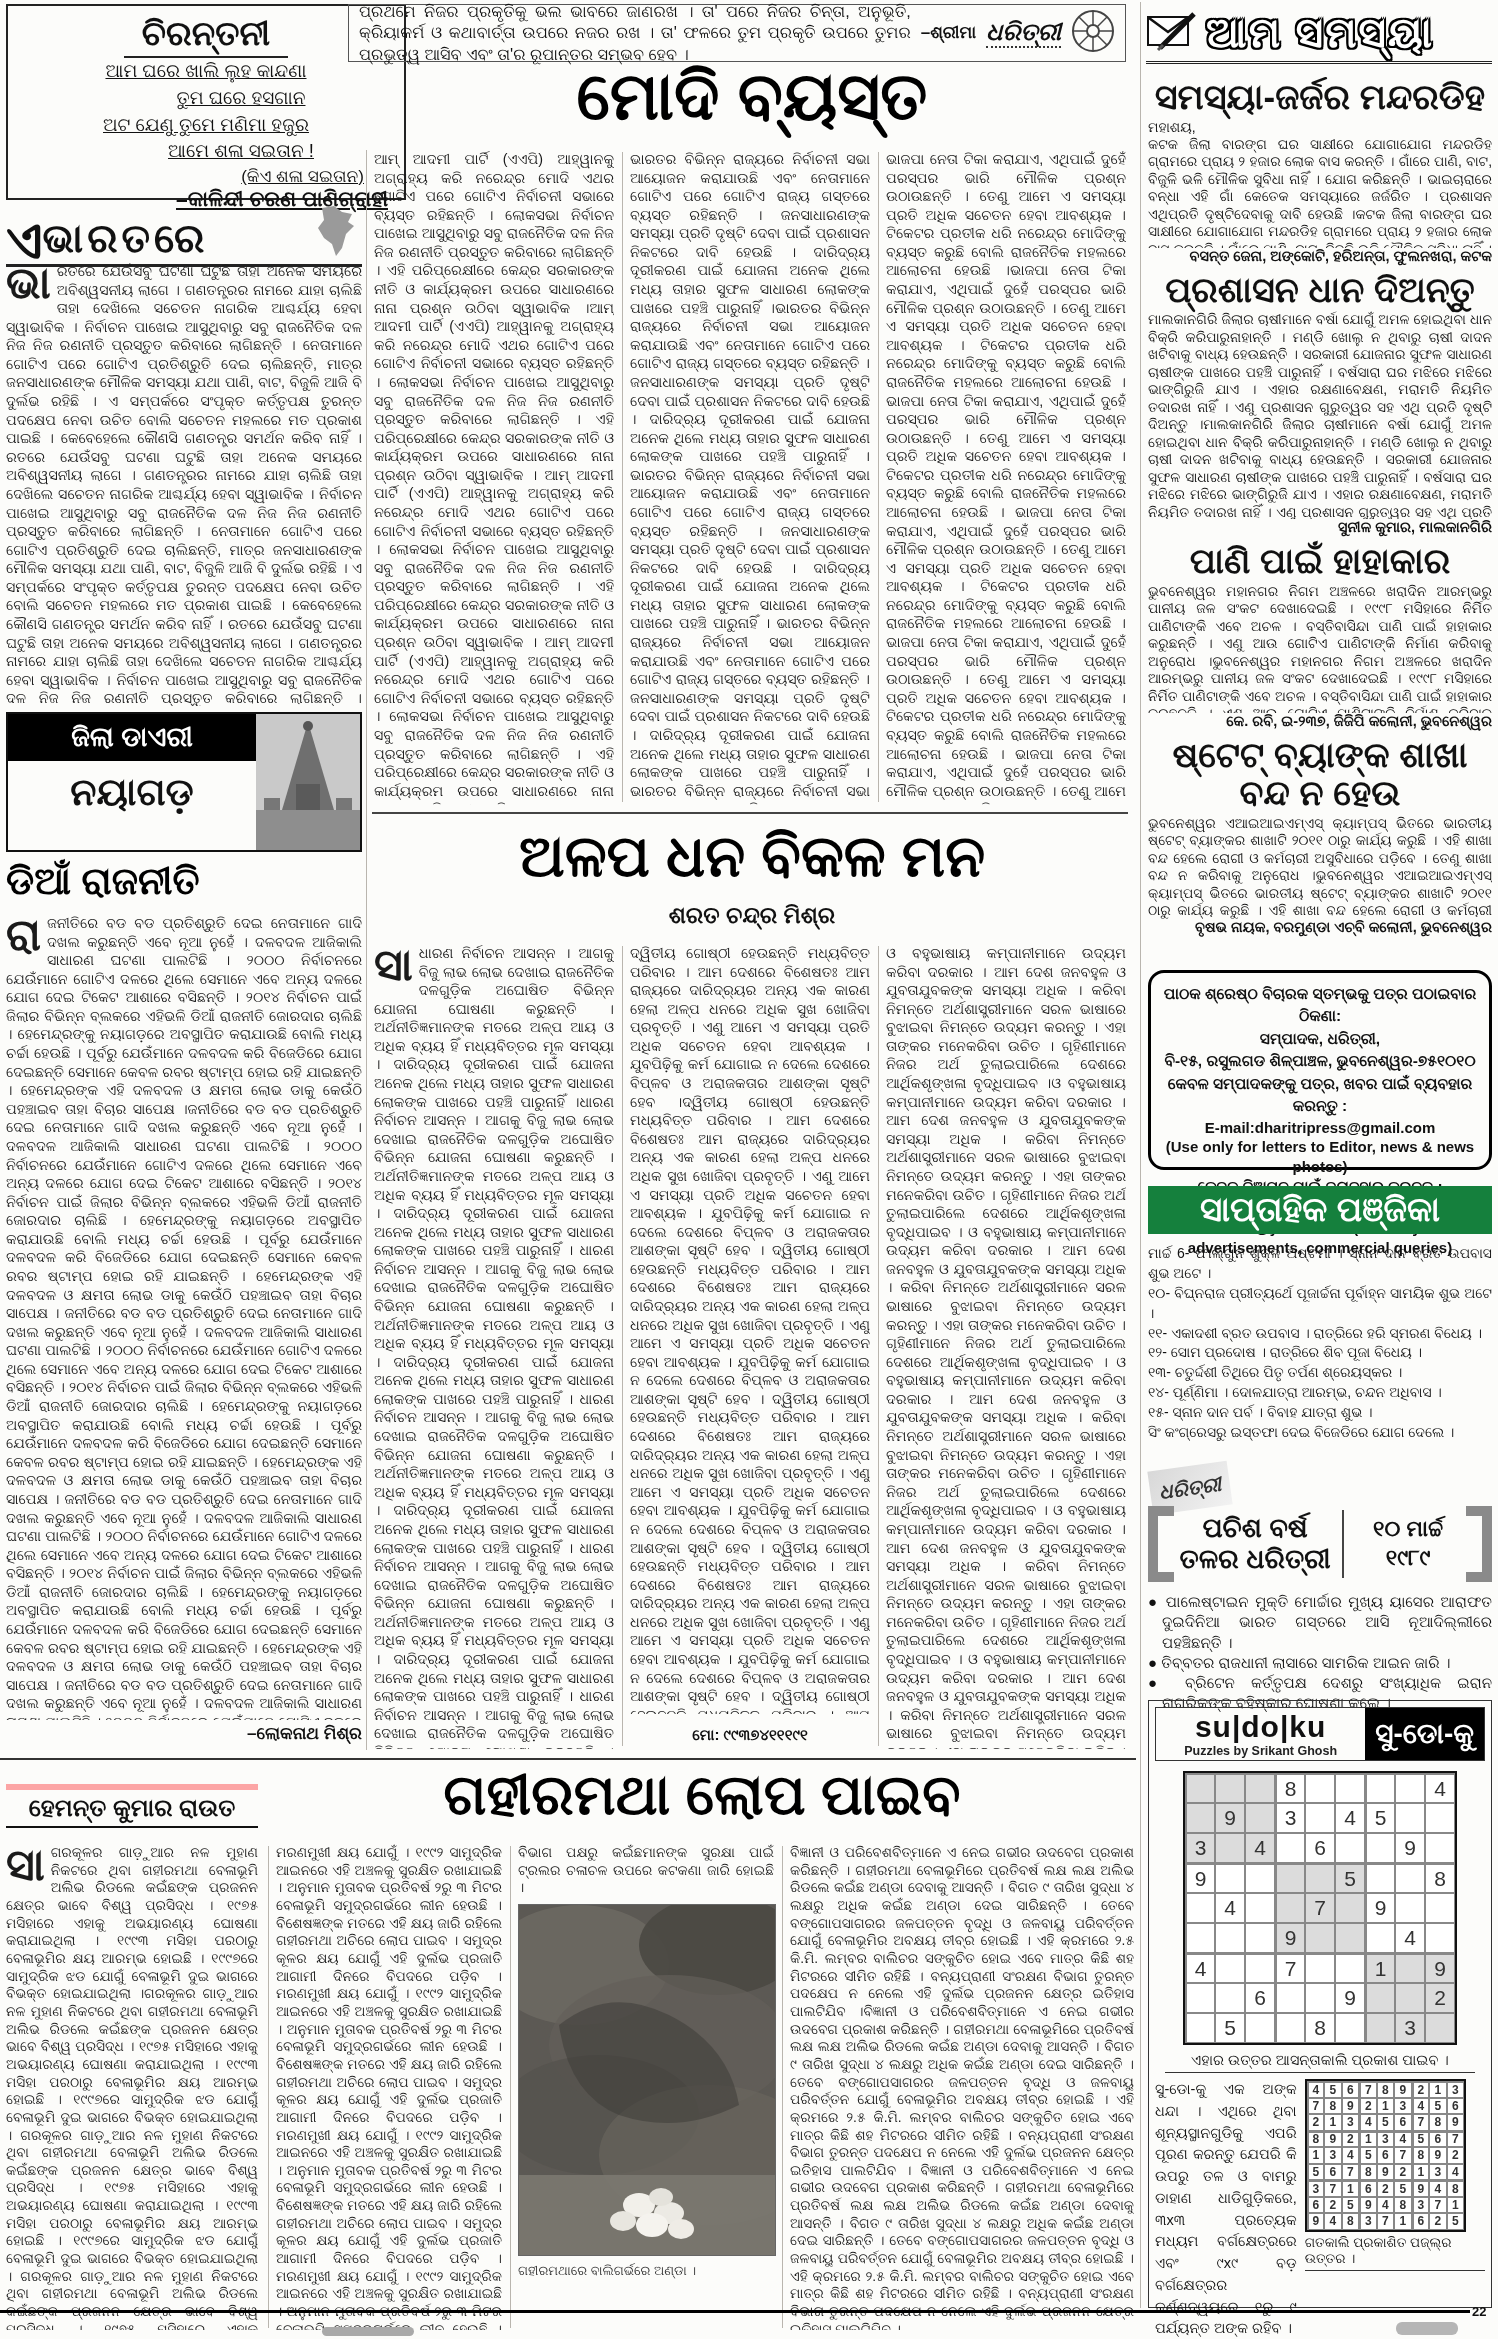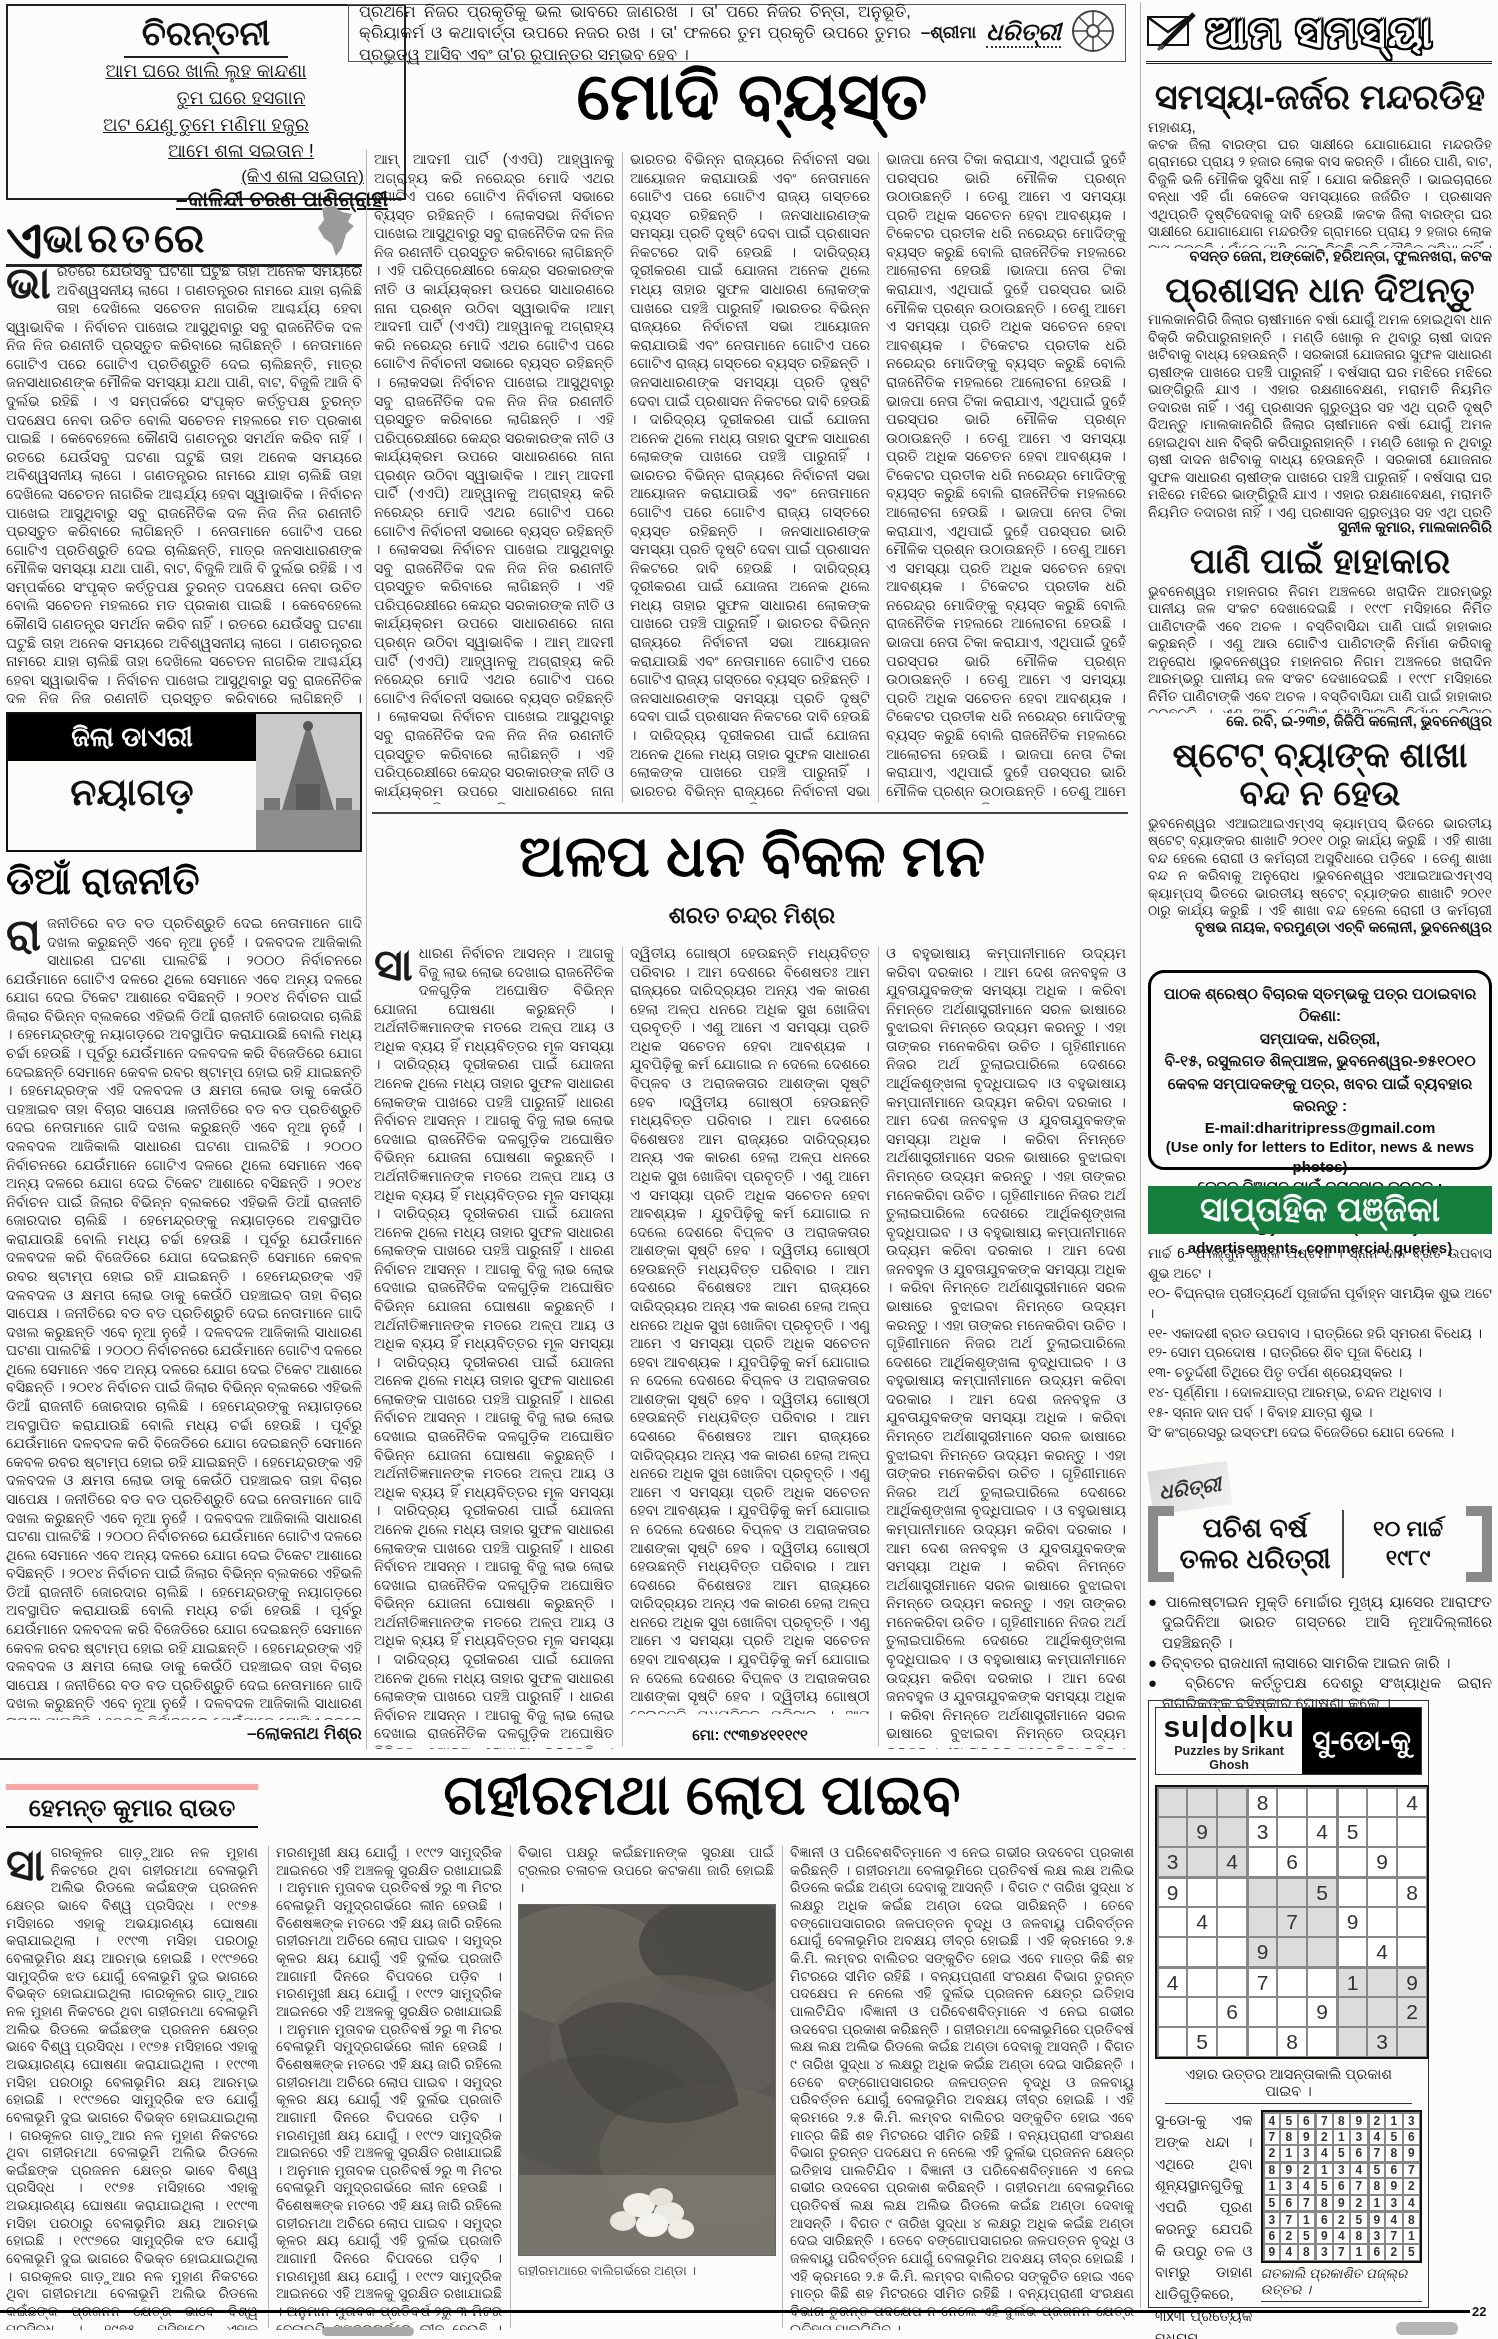--- a/index.html
+++ b/index.html
@@ -66,21 +66,21 @@
   #sudoku-logo .sd-credit{font-size:12.5px;font-weight:bold;color:#222;}
   #sudoku-title{background:#000;color:#fff;font-size:28px;font-weight:bold;display:flex;align-items:center;padding:0 10px;}
   .sd-grid{display:grid;border:2px solid #111;width:max-content;background:#fff;}
   .sd-cell{border:1px solid #888;display:flex;align-items:center;justify-content:center;box-sizing:border-box;color:#333;}
   #puzzle-grid .sd-cell{width:30px;height:30px;font-size:21px;}
   #solution-grid .sd-cell{width:17.5px;height:16.5px;font-size:12px;font-weight:bold;}
   .sd-shade{background:#dcdcdc;}
   #sudoku-note{font-size:14.5px;text-align:center;border-bottom:1.5px solid #333;padding:3px 0;margin:4px 10px 6px;}
   #sudoku-lower{display:flex;gap:8px;}
   #sudoku-howto{font-size:14.5px;line-height:1.5;text-align:justify;}
-  #sol-caption{font-size:13.5px;border-bottom:1.5px solid #333;padding:3px 0;font-style:italic;}
+  #sol-caption{font-size:13.5px;border-bottom:1.5px solid #333;padding:3px 0;}
   
   #gahir-byline{border-top:6px solid #fca5a5;border-bottom:2px solid #111;font-size:24px;font-weight:bold;text-align:center;padding:4px 0;}
   .photo-frame{border:1px solid #666;}
   #page-rule{position:absolute;height:3px;background:#000;}
   #page-num{position:absolute;font-size:13px;font-weight:bold;}
   .scroll-thumb{position:absolute;background:#a9a9a9;border-radius:6px;}
 </style>
 </head>
 <body>
 
@@ -254,21 +254,21 @@
       </div>
     </div>
     <div class="bracket r"></div>
   </div>
   <div class="abs" style="left:1148px;top:1592px;width:344px;">
     <div class="fb-bullet">● <span>ପାଲେଷ୍ଟାଇନ ମୁକ୍ତି ମୋର୍ଚ୍ଚାର ମୁଖ୍ୟ ୟାସେର ଆରାଫତ ଦୁଇଦିନିଆ ଭାରତ ଗସ୍ତରେ ଆସି ନୂଆଦିଲ୍ଲୀରେ ପହଞ୍ଚିଛନ୍ତି ।</span></div>
     <div class="fb-bullet">● <span>ତିବ୍ବତର ରାଜଧାନୀ ଲାସାରେ ସାମରିକ ଆଇନ ଜାରି ।</span></div>
     <div class="fb-bullet">● <span>ବ୍ରିଟେନ କର୍ତ୍ତୃପକ୍ଷ ଦେଶରୁ ସଂଖ୍ୟାଧିକ ଇରାନ ନାଗରିକଙ୍କ ବହିଷ୍କାର ଘୋଷଣା କଲେ ।</span></div>
   </div>
 
-  <div class="abs" id="sudoku-box" style="left:1148px;top:1700px;width:281px;height:608px;">
+  <div class="abs" id="sudoku-box" style="left:1148px;top:1700px;width:344px;height:608px;">
     <div id="sudoku-head">
       <div id="sudoku-logo">
         <div class="sd-en">su|do|ku</div>
         <div class="sd-credit">Puzzles by Srikant Ghosh</div>
       </div>
       <div id="sudoku-title">ସୁ-ଡୋ-କୁ</div>
     </div>
     <div id="puzzle-grid" class="sd-grid" style="grid-template-columns:repeat(9,30px);margin:10px auto 4px;">
         <div class="sd-cell sd-shade" style="border-left-width: 2px; border-top-width: 2px;"></div>
         <div class="sd-cell sd-shade" style="border-top-width: 2px;"></div>

